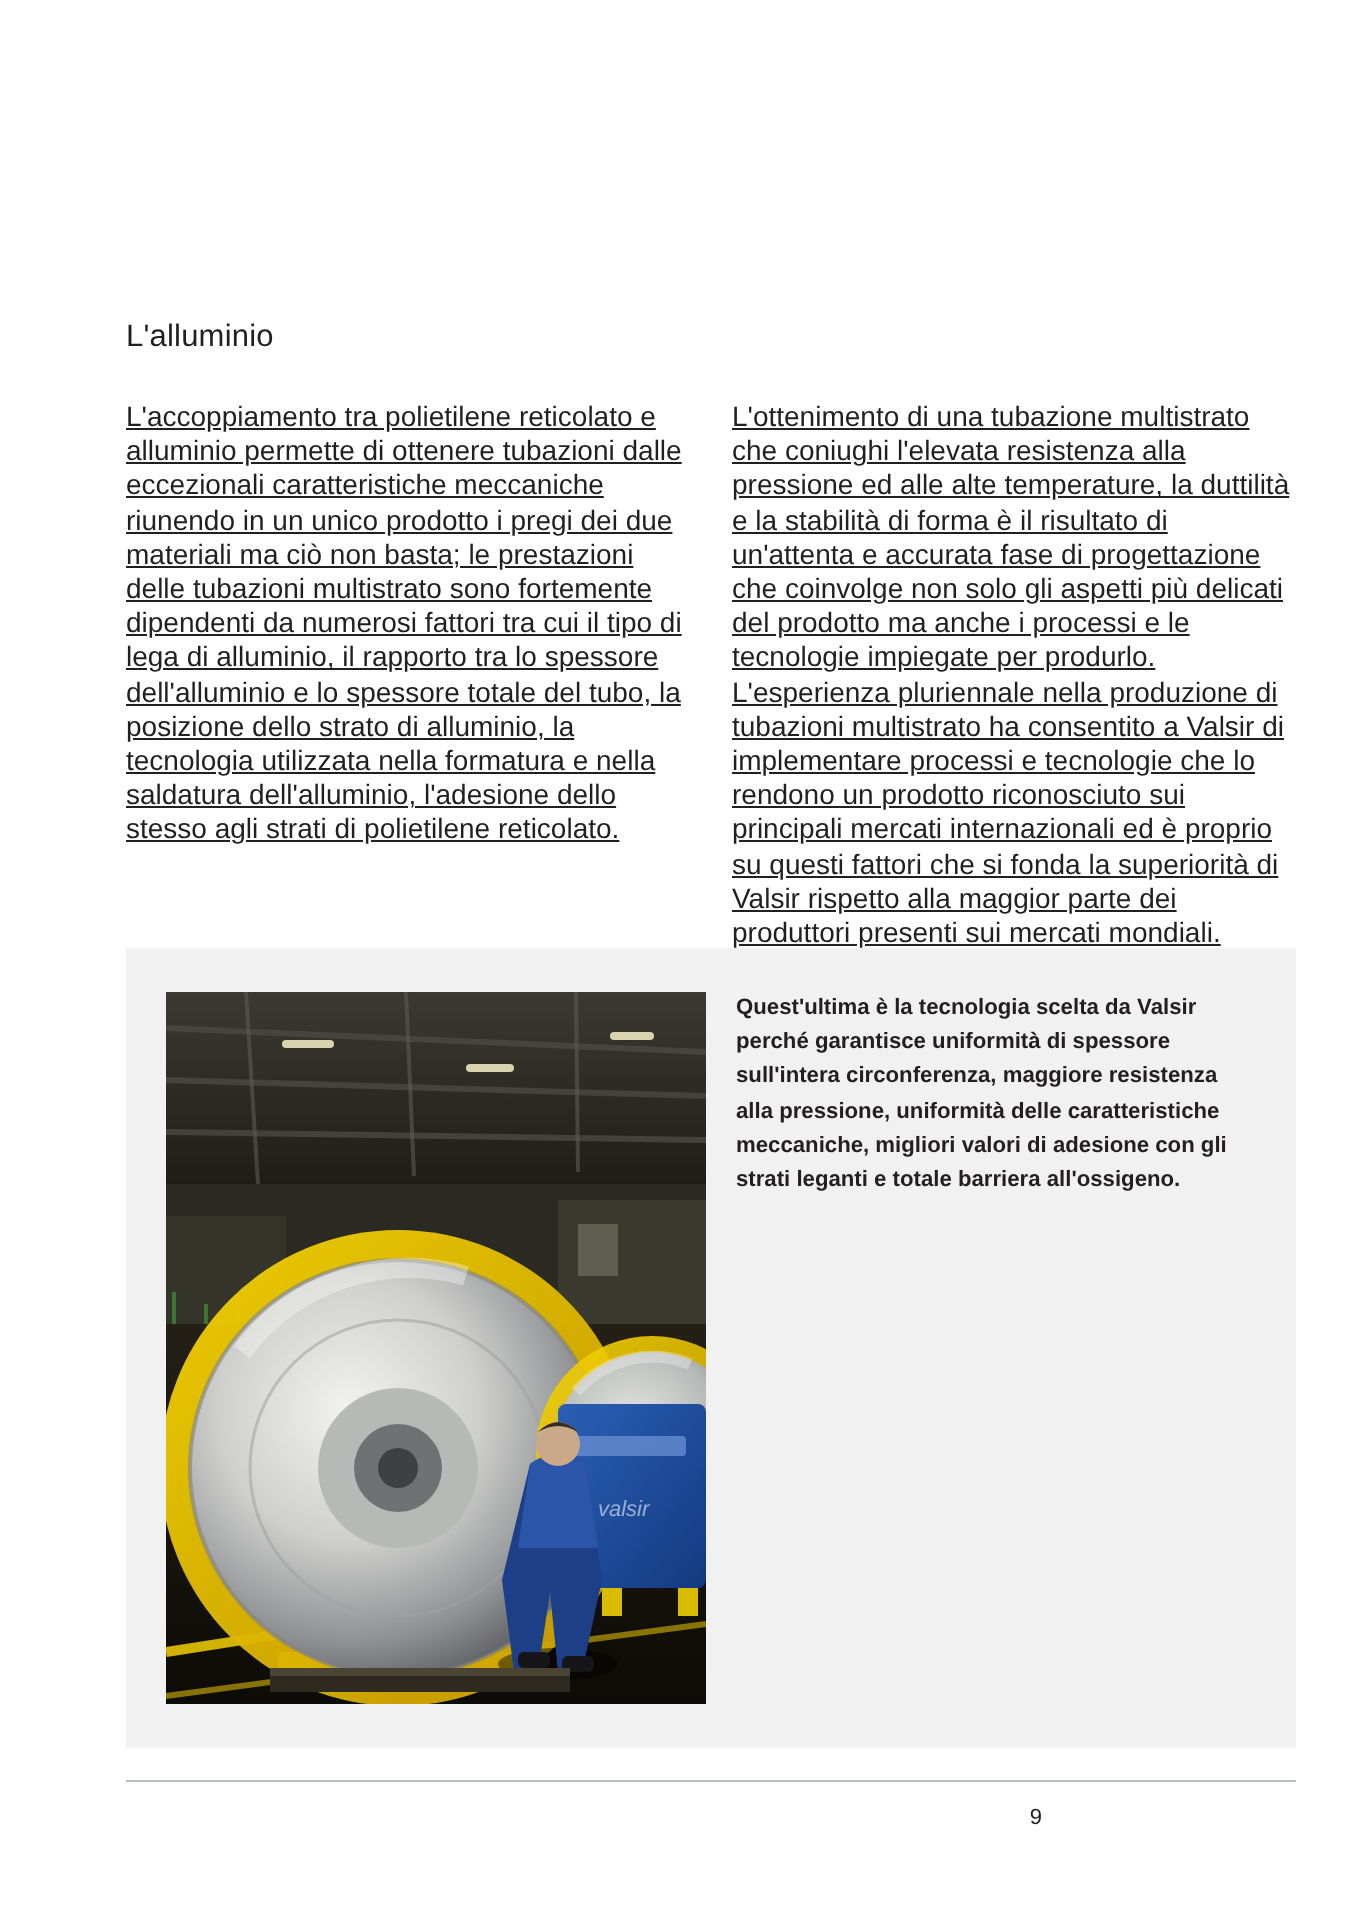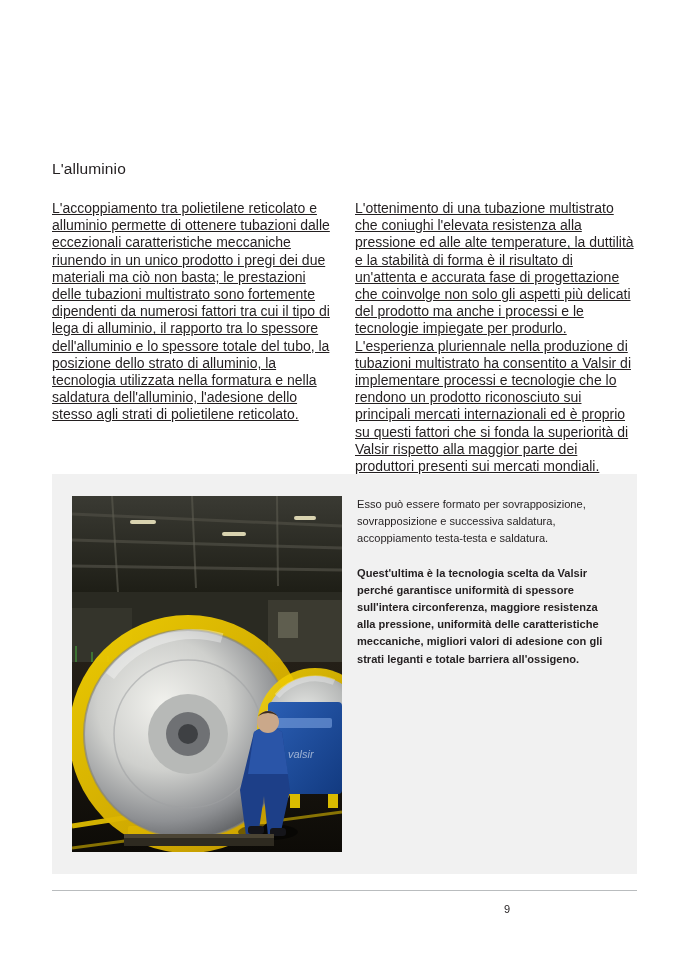--- a/index.html
+++ b/index.html
@@ -11,21 +11,21 @@
     width: 678px;
     height: 959px;
     font-family: "Liberation Sans", sans-serif;
     color: #231f20;
     position: relative;
     overflow: hidden;
   }
 
   .page {
     position: absolute;
-    left: 4px; top: 0;
+    left: 15px; top: 0;
     width: 551px;
     height: 959px;
     background: #ffffff;
   }
 
   
   .article {
     position: absolute;
     left: 48px;
     top: 160px;
@@ -272,21 +272,20 @@
           <rect x="176" y="330" width="16" height="8" rx="3" fill="#15151a"></rect>
           <rect x="198" y="332" width="16" height="8" rx="3" fill="#15151a"></rect>
         </g>
 
         <rect x="52" y="338" width="150" height="12" fill="#2e2a20"></rect>
         <rect x="52" y="338" width="150" height="4" fill="#4b4434"></rect>
       </svg>
     </div>
 
     <div class="feature-text">
-      <p>Esso può essere formato per sovrapposizione, sovrapposizione e successiva saldatura, accoppiamento testa-testa e saldatura.</p>
       <p>Quest'ultima è la tecnologia scelta da Valsir perché garantisce uniformità di spessore sull'intera circonferenza, maggiore resistenza alla pressione, uniformità delle caratteristiche meccaniche, migliori valori di adesione con gli strati leganti e totale barriera all'ossigeno.</p>
     </div>
   </div>
 
   <div class="footer-rule"></div>
 
 
   <div class="page-number">9</div>
 
 </div>

